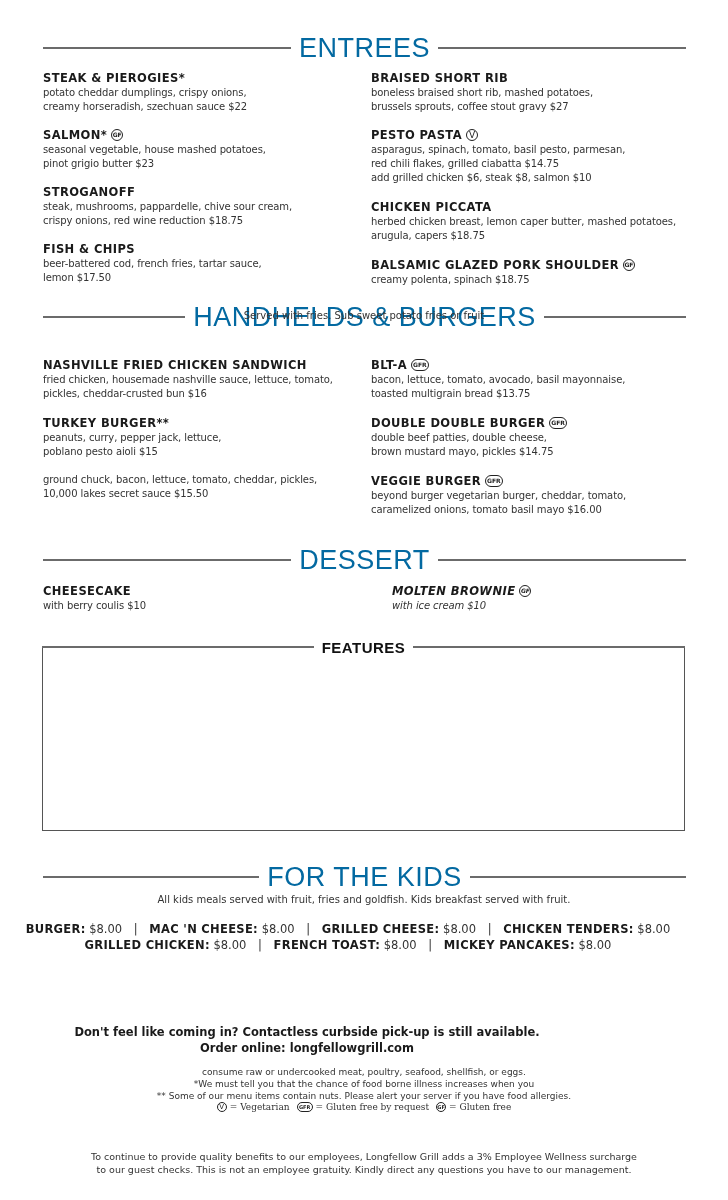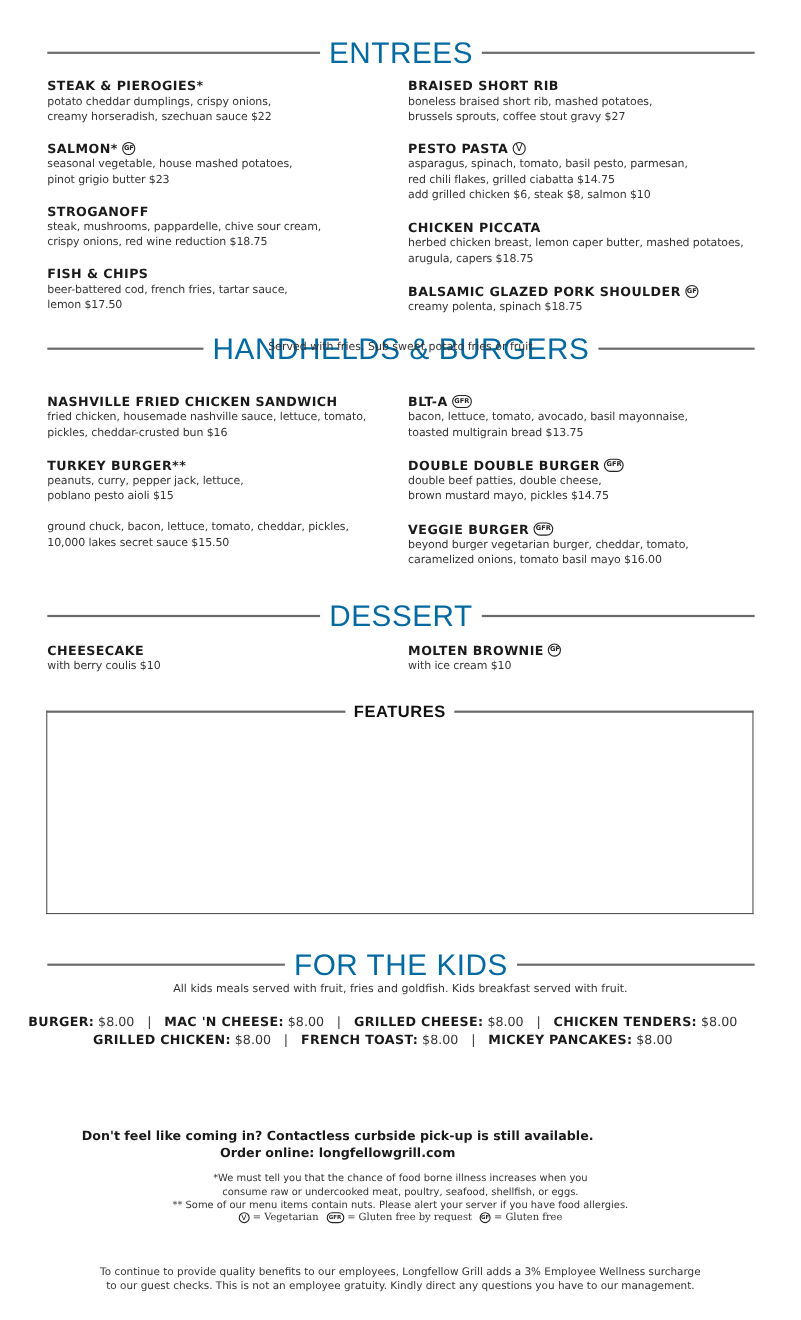--- a/index.html
+++ b/index.html
@@ -205,21 +205,21 @@
   <div class="title">DESSERT</div>
   <div class="rule"></div>
 </div>
 
 <div class="item" style="left:43px; top:583px;">
   <div class="name">
       <span>CHEESECAKE</span>
     </div>
   <div class="desc">with berry coulis $10</div>
 </div>
-<div class="item" style="left:371px; top:583px;">
+<div class="item" style="left:392px; top:583px;font-style:italic;">
   <div class="name">
       <span>MOLTEN BROWNIE</span>
       <span class="badge">GF</span>
     </div>
   <div class="desc">with ice cream $10</div>
 </div>
 
 <div class="features-box"></div>
 <div class="features-head">
   <div class="rule"></div>
@@ -257,22 +257,22 @@
   <span class="k">MICKEY PANCAKES:</span>
   <span class="p">$8.00</span>
 </div>
 
 <div class="notice" style="top:1024px;">
   <div>Don't feel like coming in? Contactless curbside pick-up is still available.</div>
   <div>Order online: longfellowgrill.com</div>
 </div>
 
 <div class="fine" style="top:1066px;">
+  <div>consume raw or undercooked meat, poultry, seafood, shellfish, or eggs.</div>
   <div>*We must tell you that the chance of food borne illness increases when you</div>
-  <div>consume raw or undercooked meat, poultry, seafood, shellfish, or eggs.</div>
   <div>** Some of our menu items contain nuts. Please alert your server if you have food allergies.</div>
 </div>
 <div class="legend-line" style="top:1102px;">
   <span class="badge v" style="height:10px;min-width:10px;font-size:7px;">V</span>
   <span>= Vegetarian</span>
   <span class="badge wide" style="height:10px;font-size:5px;margin-left:4px;">GFR</span>
   <span>= Gluten free by request</span>
   <span class="badge" style="height:10px;min-width:10px;font-size:5px;margin-left:4px;">GF</span>
   <span>= Gluten free</span>
 </div>

